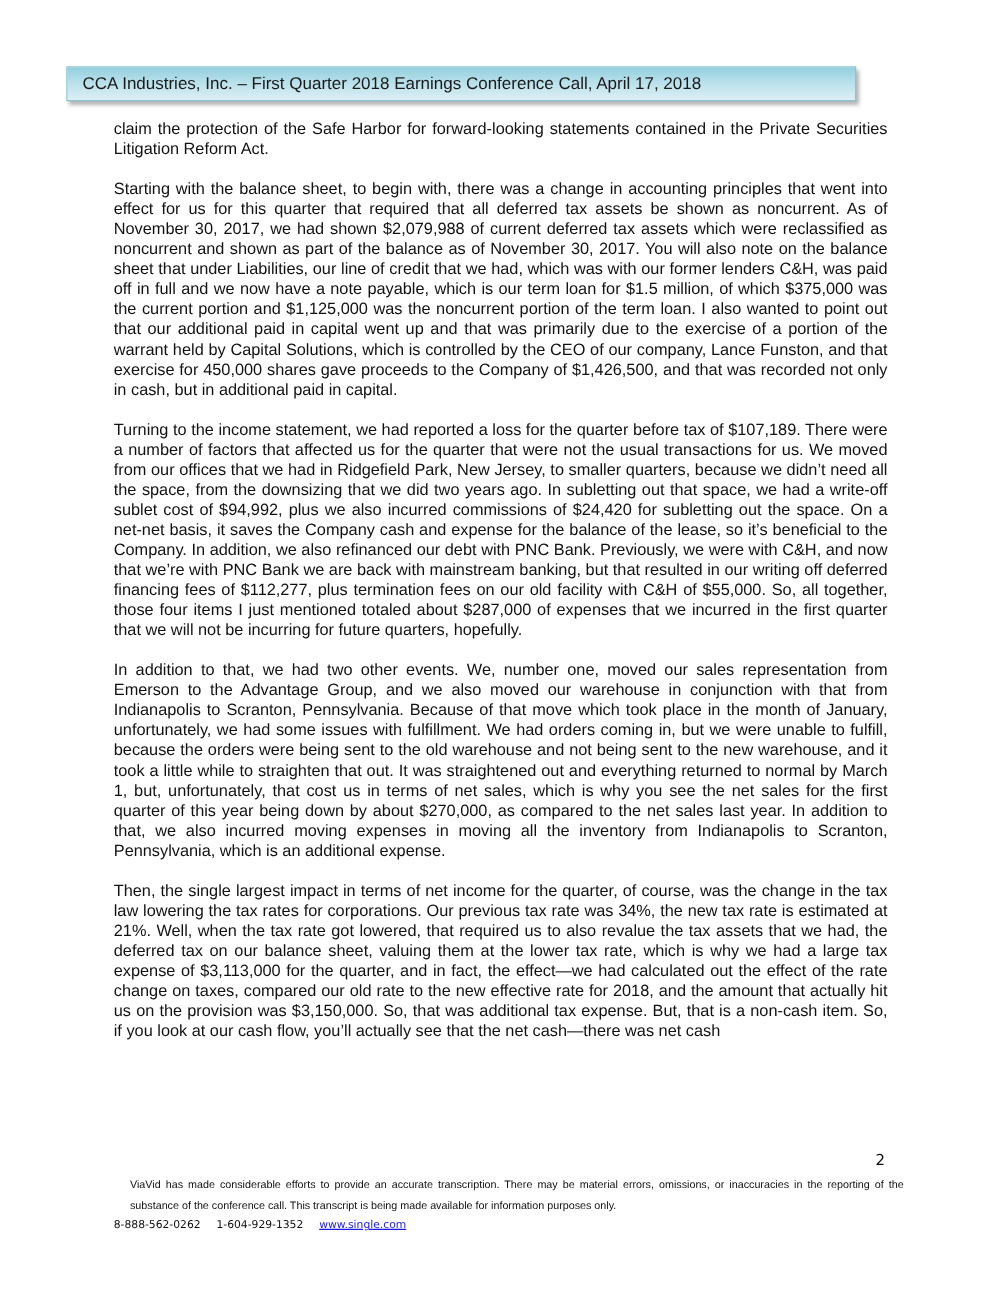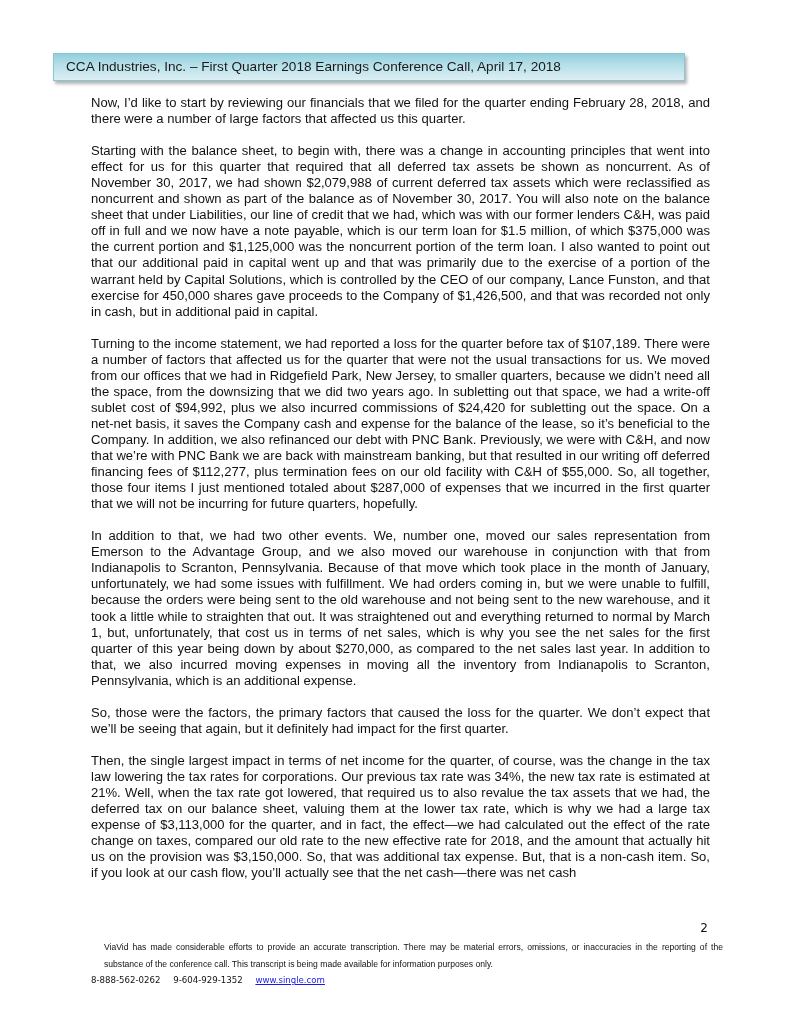--- a/index.html
+++ b/index.html
@@ -85,29 +85,28 @@
     }
   </style>
 </head>
 <body>
 
 <div class="header-banner">
   <div class="header-title">CCA Industries, Inc. – First Quarter 2018 Earnings Conference Call, April 17, 2018</div>
 </div>
 
 <div class="content">
-  <p>Now, I’d like to start by reviewing our financials that we filed for the quarter ending February 28, 2018, and there were a number of large factors that affected us this quarter.</p>
+  <p>claim the protection of the Safe Harbor for forward-looking statements contained in the Private Securities Litigation Reform Act.</p>
   <p>Starting with the balance sheet, to begin with, there was a change in accounting principles that went into effect for us for this quarter that required that all deferred tax assets be shown as noncurrent. As of November 30, 2017, we had shown $2,079,988 of current deferred tax assets which were reclassified as noncurrent and shown as part of the balance as of November 30, 2017. You will also note on the balance sheet that under Liabilities, our line of credit that we had, which was with our former lenders C&amp;H, was paid off in full and we now have a note payable, which is our term loan for $1.5 million, of which $375,000 was the current portion and $1,125,000 was the noncurrent portion of the term loan. I also wanted to point out that our additional paid in capital went up and that was primarily due to the exercise of a portion of the warrant held by Capital Solutions, which is controlled by the CEO of our company, Lance Funston, and that exercise for 450,000 shares gave proceeds to the Company of $1,426,500, and that was recorded not only in cash, but in additional paid in capital.</p>
   <p>Turning to the income statement, we had reported a loss for the quarter before tax of $107,189. There were a number of factors that affected us for the quarter that were not the usual transactions for us. We moved from our offices that we had in Ridgefield Park, New Jersey, to smaller quarters, because we didn’t need all the space, from the downsizing that we did two years ago. In subletting out that space, we had a write-off sublet cost of $94,992, plus we also incurred commissions of $24,420 for subletting out the space. On a net-net basis, it saves the Company cash and expense for the balance of the lease, so it’s beneficial to the Company. In addition, we also refinanced our debt with PNC Bank. Previously, we were with C&amp;H, and now that we’re with PNC Bank we are back with mainstream banking, but that resulted in our writing off deferred financing fees of $112,277, plus termination fees on our old facility with C&amp;H of $55,000. So, all together, those four items I just mentioned totaled about $287,000 of expenses that we incurred in the first quarter that we will not be incurring for future quarters, hopefully.</p>
   <p>In addition to that, we had two other events. We, number one, moved our sales representation from Emerson to the Advantage Group, and we also moved our warehouse in conjunction with that from Indianapolis to Scranton, Pennsylvania. Because of that move which took place in the month of January, unfortunately, we had some issues with fulfillment. We had orders coming in, but we were unable to fulfill, because the orders were being sent to the old warehouse and not being sent to the new warehouse, and it took a little while to straighten that out. It was straightened out and everything returned to normal by March 1, but, unfortunately, that cost us in terms of net sales, which is why you see the net sales for the first quarter of this year being down by about $270,000, as compared to the net sales last year. In addition to that, we also incurred moving expenses in moving all the inventory from Indianapolis to Scranton, Pennsylvania, which is an additional expense.</p>
-  <p>So, those were the factors, the primary factors that caused the loss for the quarter. We don’t expect that we’ll be seeing that again, but it definitely had impact for the first quarter.</p>
   <p>Then, the single largest impact in terms of net income for the quarter, of course, was the change in the tax law lowering the tax rates for corporations. Our previous tax rate was 34%, the new tax rate is estimated at 21%. Well, when the tax rate got lowered, that required us to also revalue the tax assets that we had, the deferred tax on our balance sheet, valuing them at the lower tax rate, which is why we had a large tax expense of $3,113,000 for the quarter, and in fact, the effect—we had calculated out the effect of the rate change on taxes, compared our old rate to the new effective rate for 2018, and the amount that actually hit us on the provision was $3,150,000. So, that was additional tax expense. But, that is a non-cash item. So, if you look at our cash flow, you’ll actually see that the net cash—there was net cash</p>
 </div>
 
 <div class="page-number">2</div>
 
 <div class="footer">ViaVid has made considerable efforts to provide an accurate transcription. There may be material errors, omissions, or inaccuracies in the reporting of the substance of the conference call. This transcript is being made available for information purposes only.</div>
 
 <div class="footer-contact">
   <span>8-888-562-0262</span>
-  <span>9-604-929-1352</span>
+  <span>1-604-929-1352</span>
   <a class="footer-link">www.single.com</a>
 </div>
 
 </body></html>

